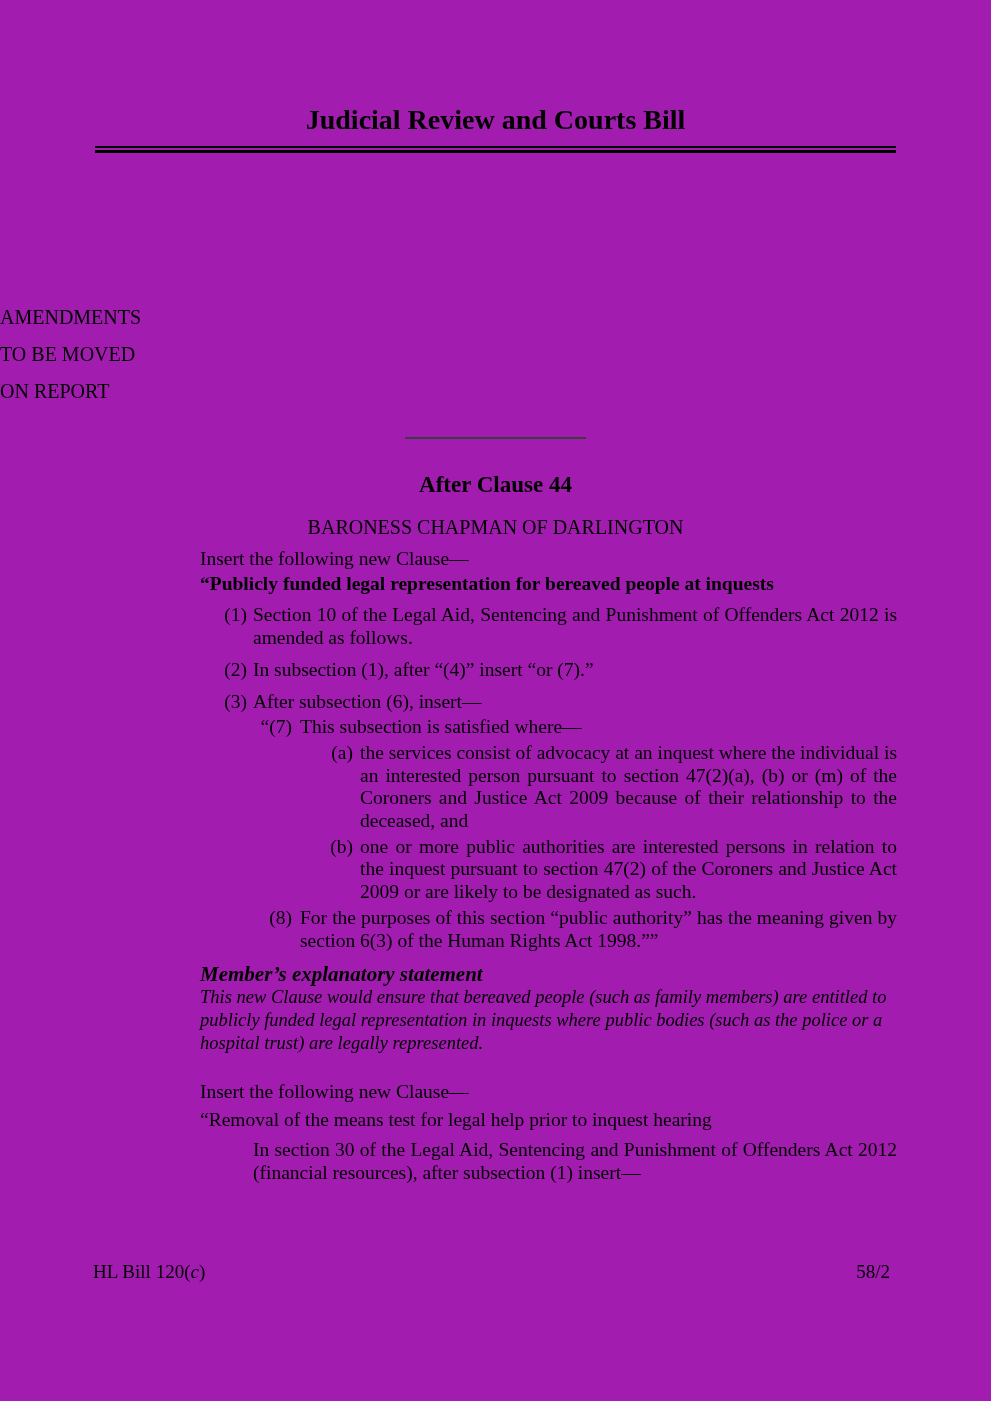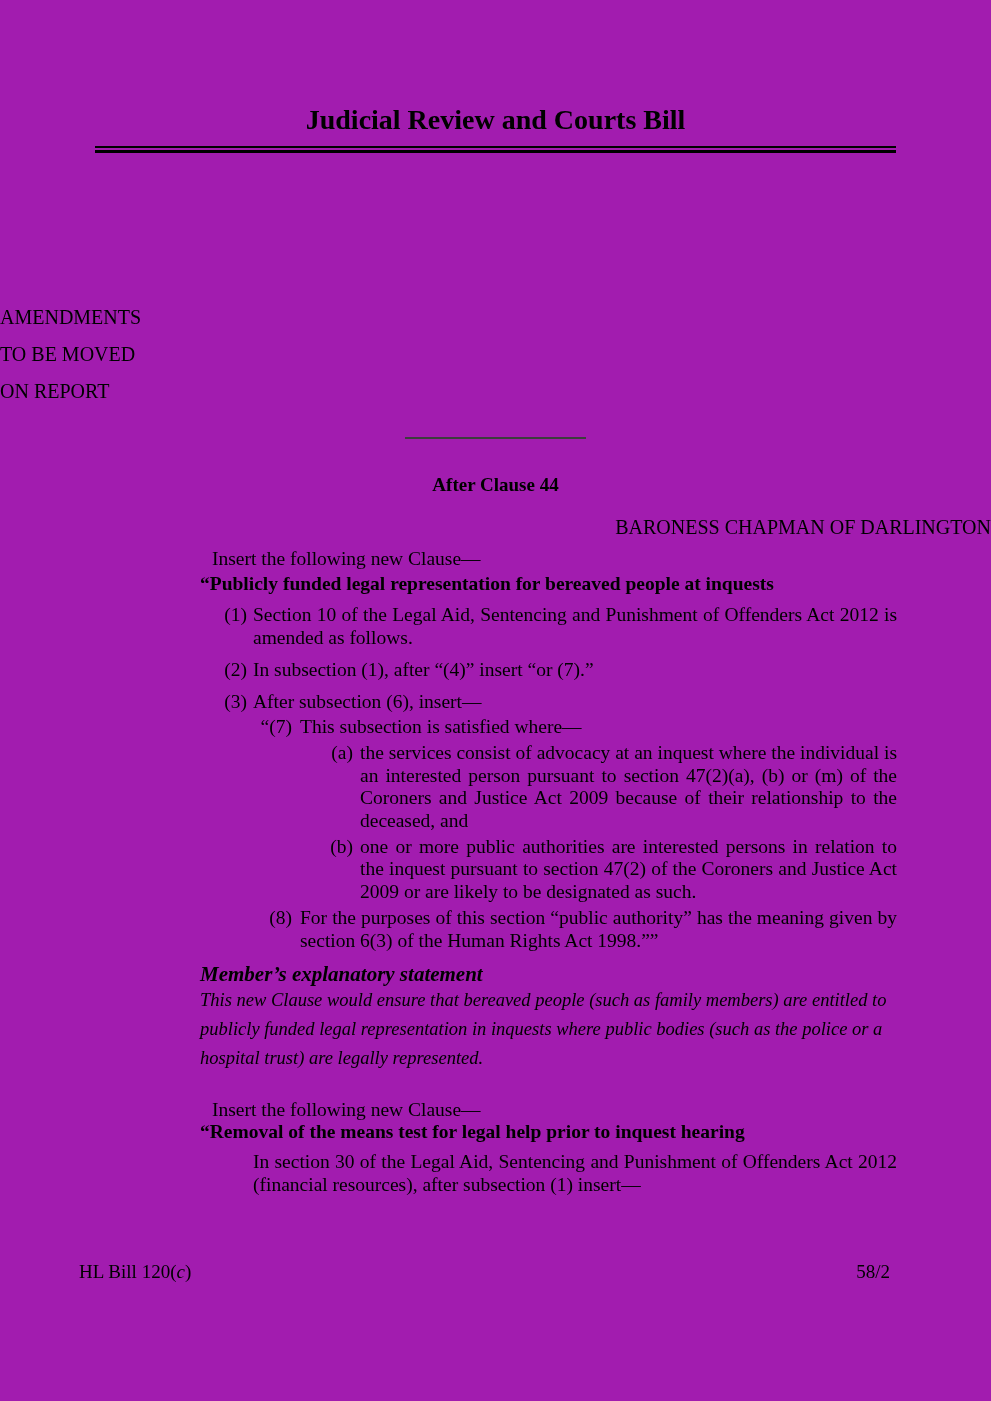--- a/index.html
+++ b/index.html
@@ -34,36 +34,36 @@
   }
   .separator {
     width: 181px;
     height: 2px;
     background: #3d3d3d;
     margin: 27px auto 0 auto;
   }
   .after-clause {
     margin-top: 34px;
     text-align: center;
-    font-size: 19px;
+    font-size: 23px;
     line-height: 23px;
     font-weight: bold;
   }
   .member {
     margin-top: 19px;
-    text-align: right;
+    text-align: center;
     font-size: 20px;
     line-height: 24px;
   }
   .content {
     margin: 0 94px 0 200px;
     font-size: 19.5px;
     line-height: 22.7px;
   }
-  .instruction { margin-top: 9px; margin-left: 12px; }
+  .instruction { margin-top: 9px; }
   .clause-title { margin-top: 2px; font-weight: bold; }
 
   .item { display: flex; }
   .item .num { flex: none; text-align: right; white-space: pre; }
   .item .txt { flex: 1; }
   .gap-l1 { margin-top: 9px; }
   .gap-sub { margin-top: 3px; }
   .l1 .num { width: 47px; margin-right: 6px; }
   .l2 .num { width: 92px; margin-right: 8px; }
   .l3 .num { width: 153px; margin-right: 7px; }
@@ -71,31 +71,31 @@
 
   .expl-head {
     margin-top: 12px;
     font-size: 21px;
     line-height: 21.5px;
     font-style: italic;
     font-weight: bold;
   }
   .expl-text {
     font-size: 18.5px;
-    line-height: 29px;
+    line-height: 23px;
     font-style: italic;
     width: 690px;
   }
   .instr2 { margin-top: 26px; }
   .body-para { margin-top: 7px; margin-left: 53px; }
-  .a2-title { margin-top: 0; font-weight: bold; }
+  .a2-title { margin-top: 6px; font-weight: normal; }
 
   .footer {
     position: absolute;
-    left: 79px;
+    left: 93px;
     right: 101px;
     top: 1260px;
     display: flex;
     justify-content: space-between;
     font-size: 19px;
     line-height: 23px;
   }
   .em-it { font-style: italic; }
 </style>
 </head>

